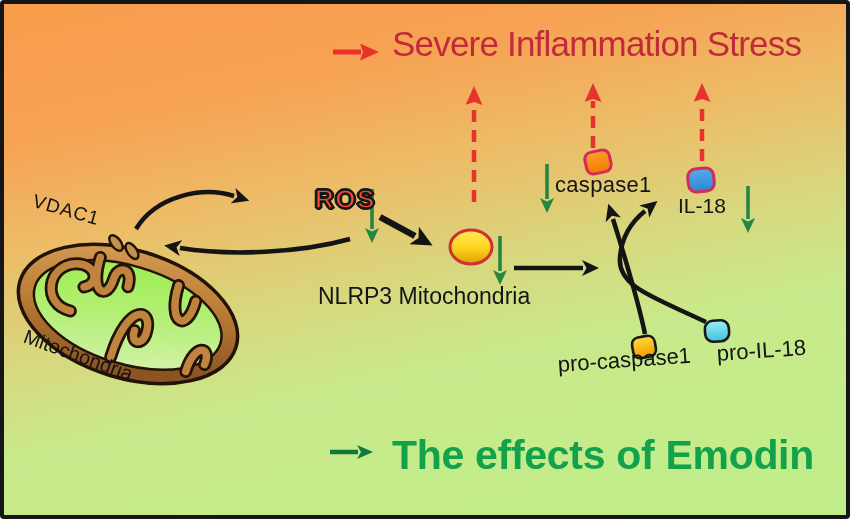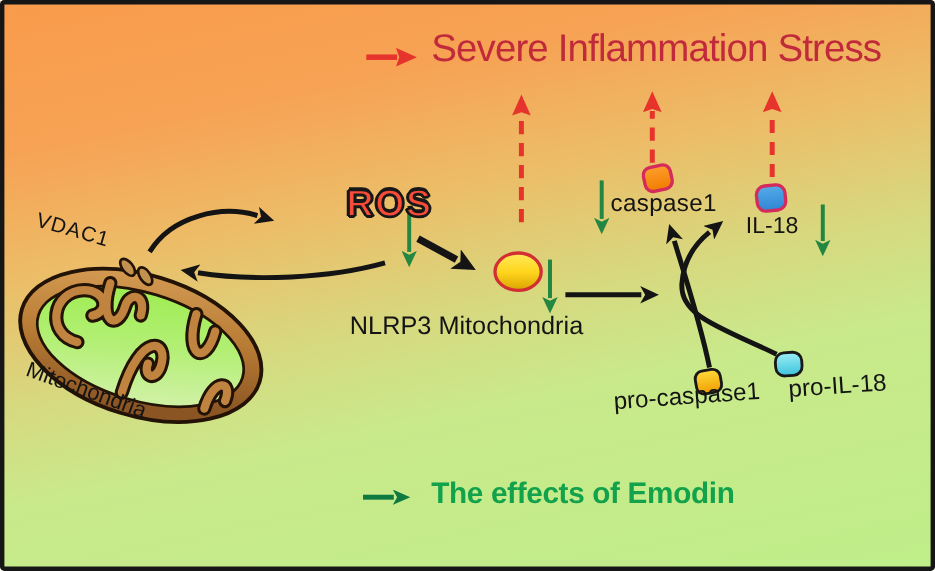--- a/index.html
+++ b/index.html
@@ -21,26 +21,26 @@
   }
   .layer{position:absolute;left:0;top:0;width:850px;height:519px;}
   .lbl{position:absolute;white-space:nowrap;color:#141414;line-height:1.05;}
   .title{
     left:392px;top:26px;
     font-size:35px;font-weight:normal;letter-spacing:-0.8px;
     color:var(--title-red);
   }
   .footer{
     left:392px;top:434px;
-    font-size:27px;font-weight:bold;letter-spacing:-0.3px;
+    font-size:41px;font-weight:bold;letter-spacing:-0.3px;
     color:var(--emodin-green);
   }
   .ros{
-    left:271px;top:168px;
-    font-size:34px;font-weight:bold;letter-spacing:1.5px;
+    left:271px;top:186px;
+    font-size:26px;font-weight:bold;letter-spacing:1.5px;
     color:var(--ros-red);
     -webkit-text-stroke:1.6px #181818;
     text-shadow:
       -2px 0 #181818, 2px 0 #181818, 0 -2px #181818, 0 2px #181818,
       -1px -1px #181818, 1px -1px #181818, -1px 1px #181818, 1px 1px #181818;
     padding-left: 44px;
   }
   .vdac1{left:36px;top:191px;font-size:19px;letter-spacing:1px;transform:rotate(16deg);transform-origin:left top;}
   .mito-label{left:28px;top:326px;font-size:20px;transform:rotate(20deg);transform-origin:left top;}
   .nlrp3{left:318px;top:284px;font-size:23px;}

